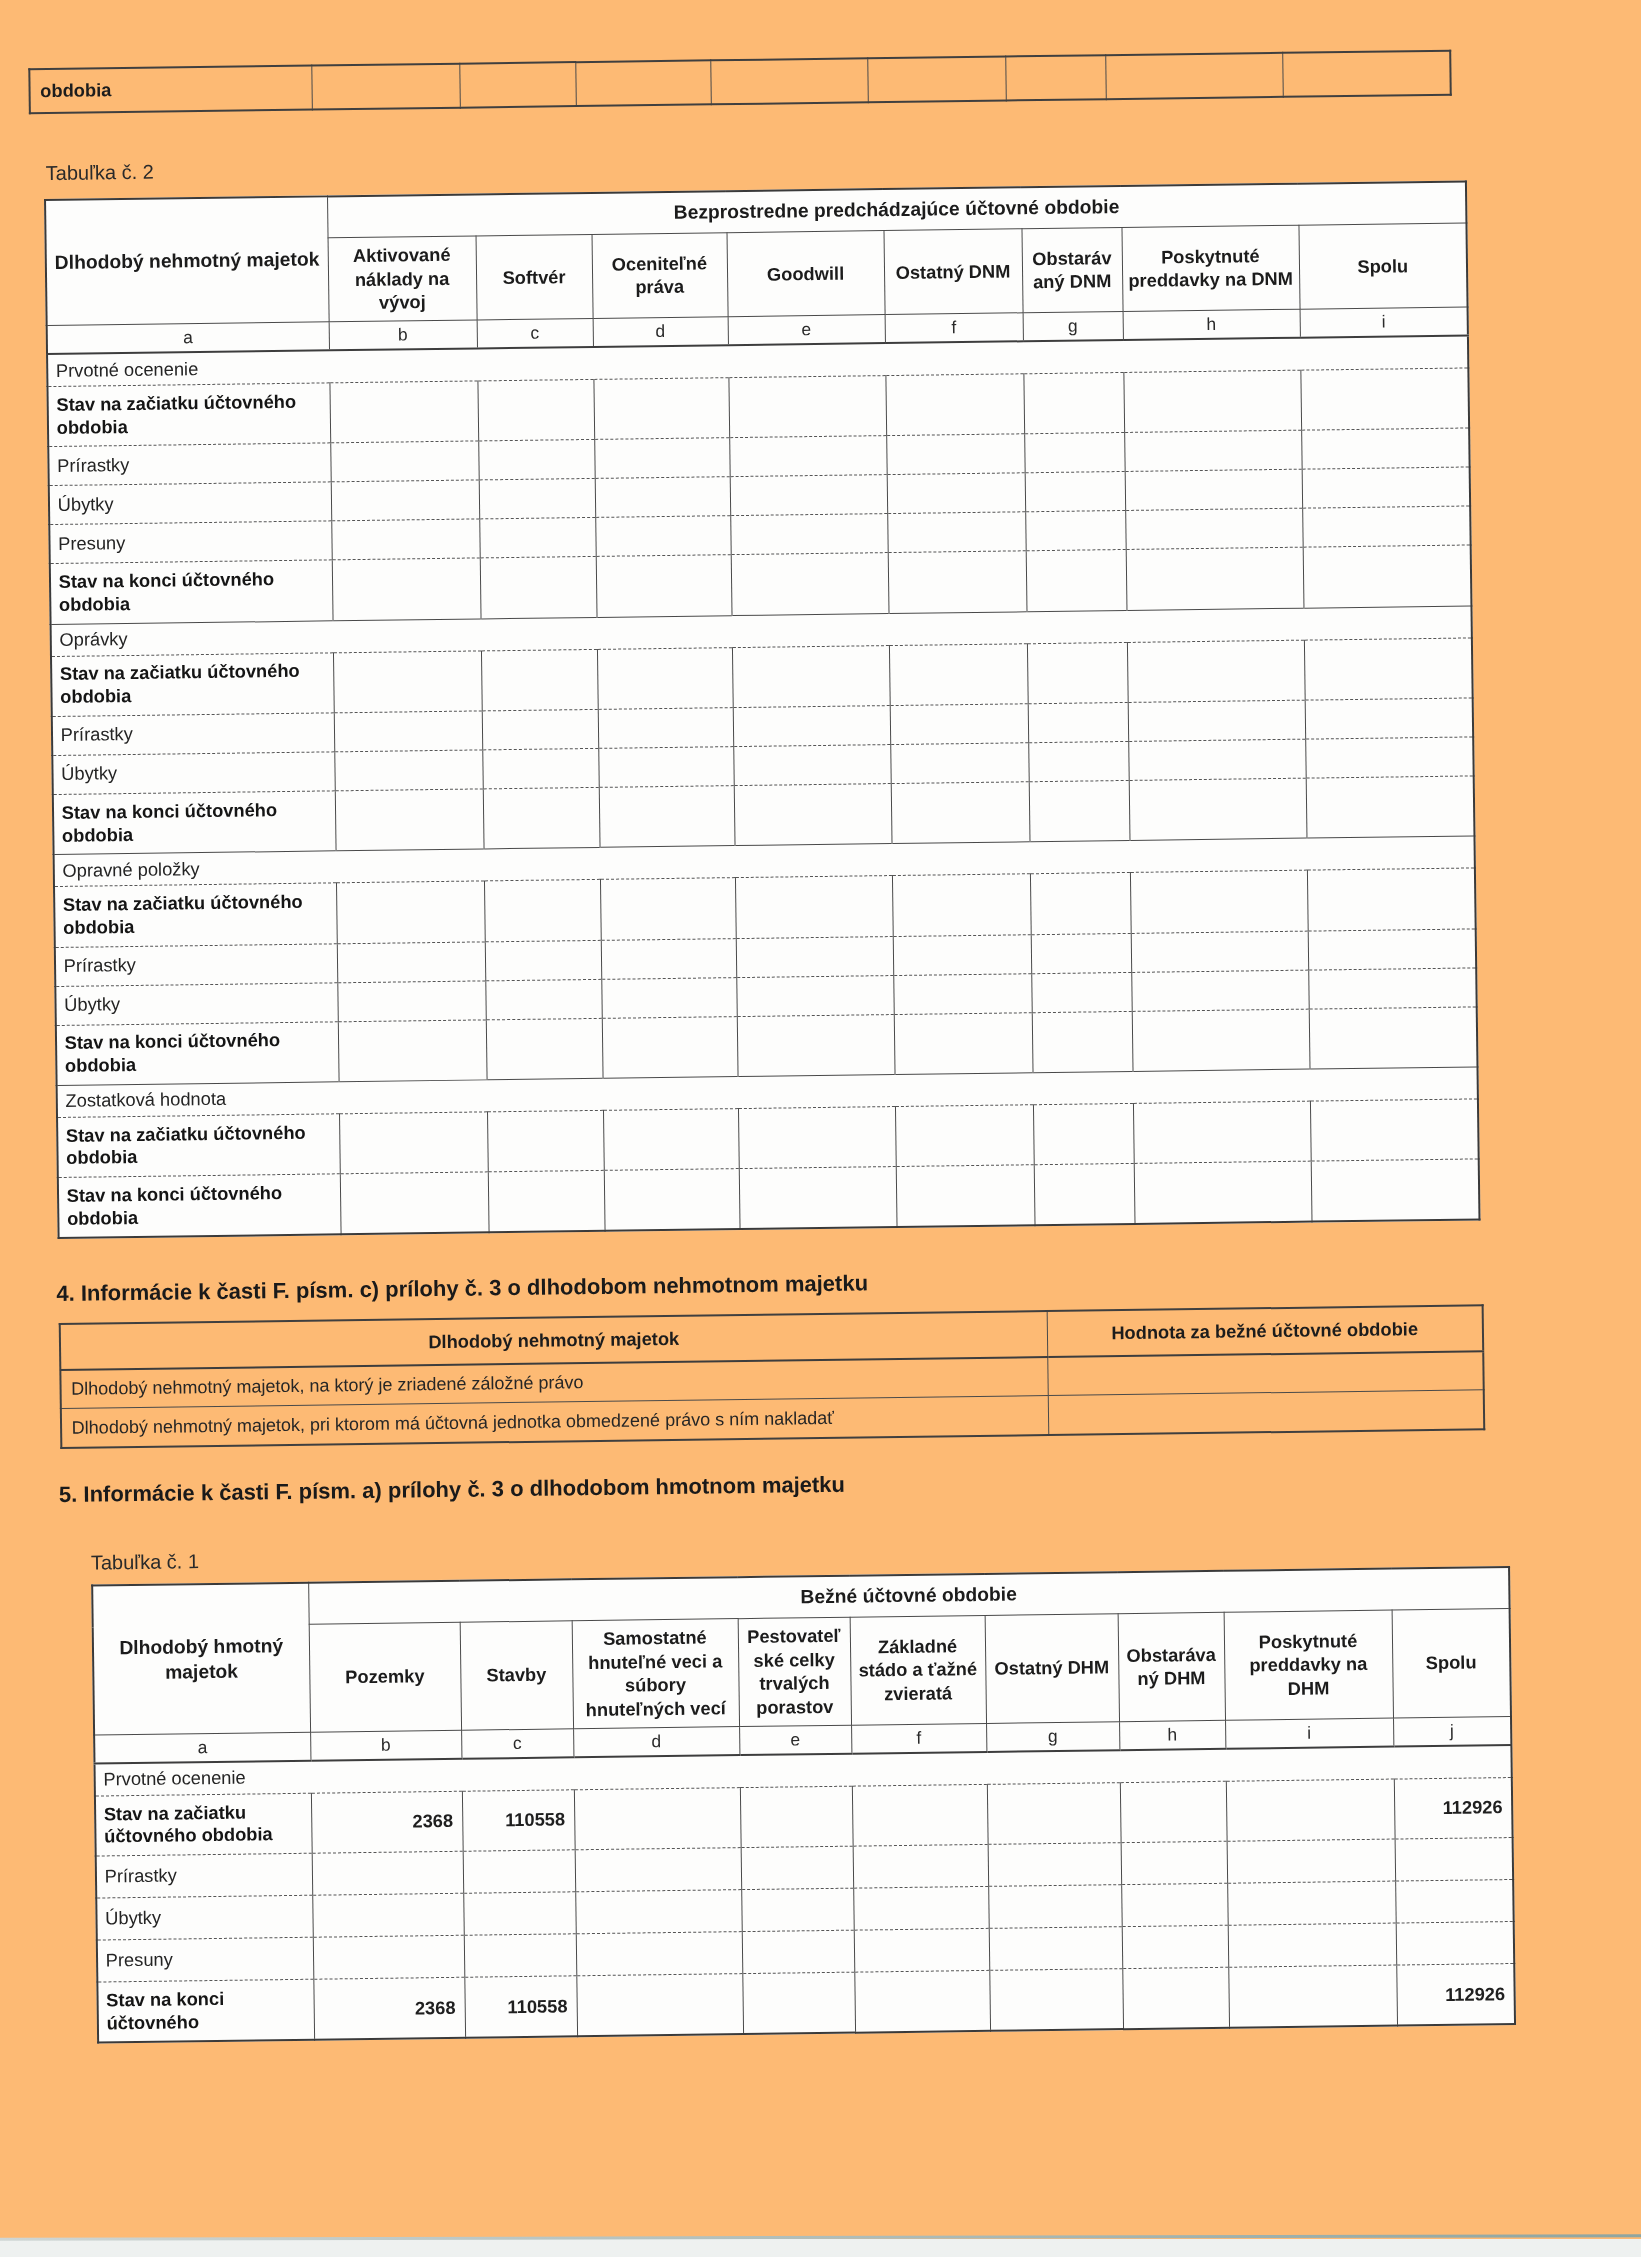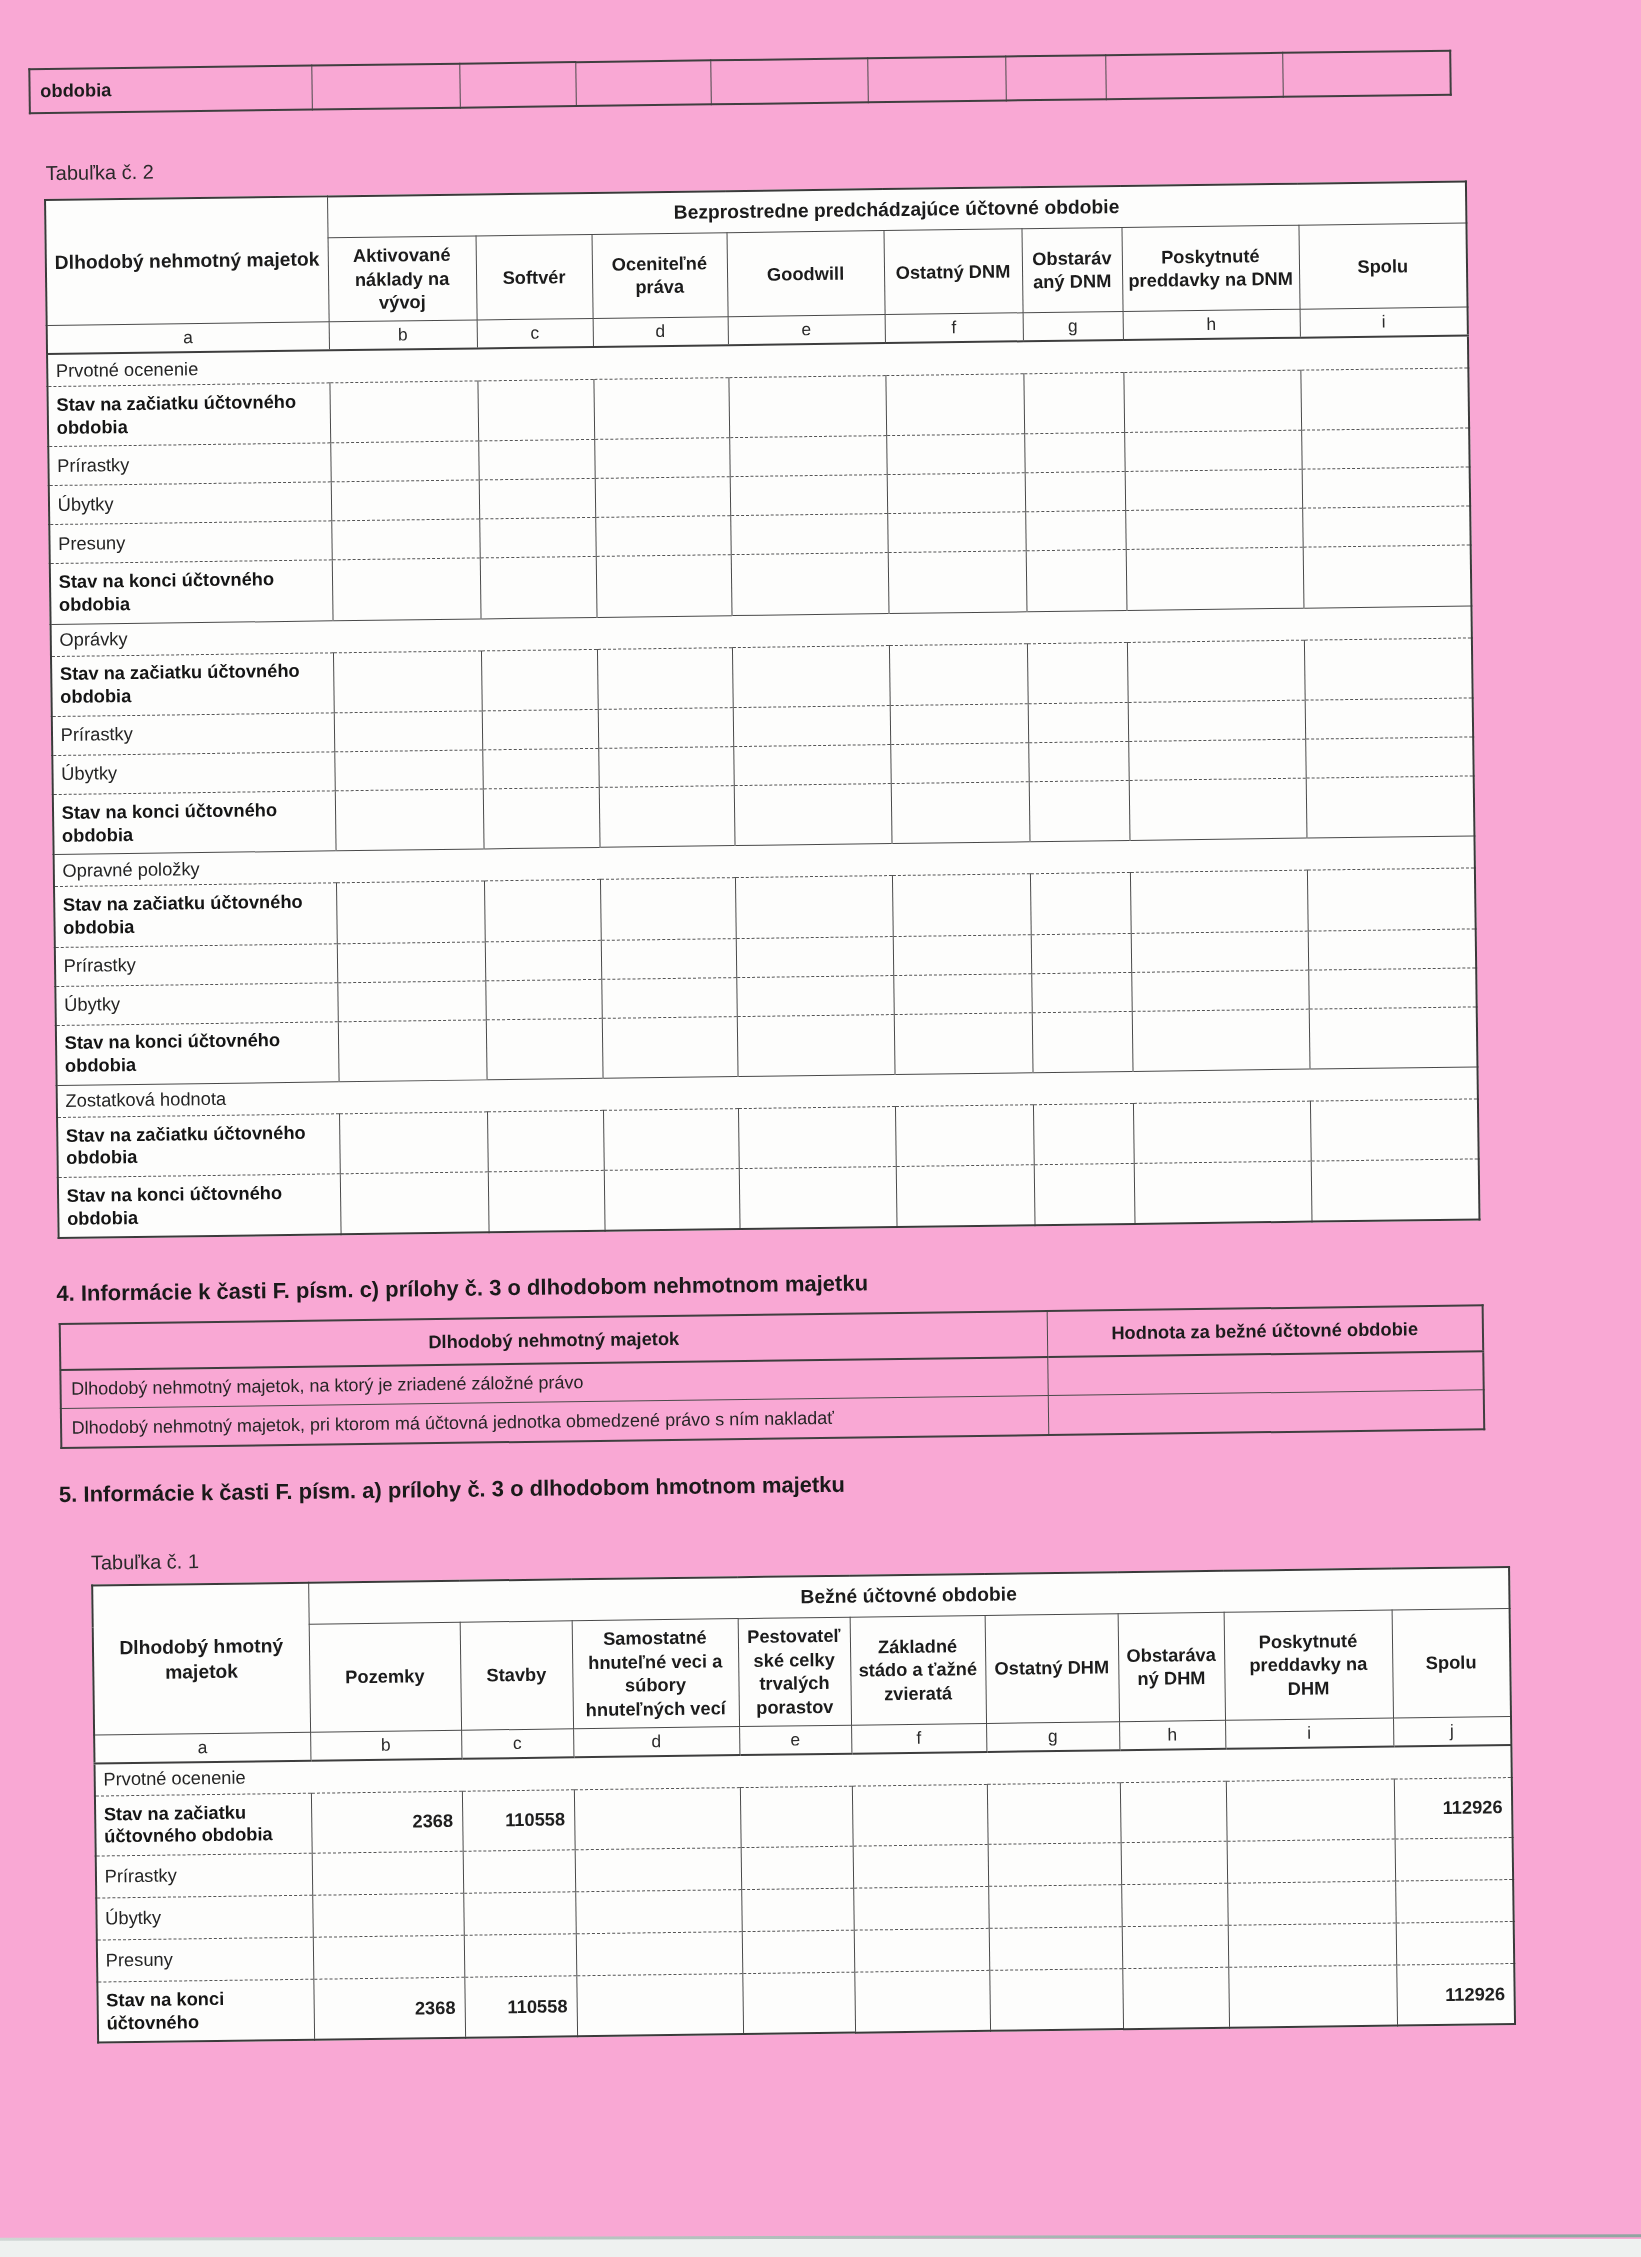--- a/index.html
+++ b/index.html
@@ -4,21 +4,21 @@
 <style>
   * { box-sizing: border-box; margin: 0; padding: 0; }
   html,body { width: 1641px; height: 2257px; }
   body {
     font-family: "Liberation Sans", sans-serif;
     background: #f4f4f2;
     color: #262626;
     position: relative;
     overflow: hidden;
   }
-  .sheet { position:absolute; inset:0; background:#f9a8d4; }
+  .sheet { position:absolute; inset:0; background:#fdba74; }
   .tilt {
     position: absolute; left: 0; top: 0; width: 1641px;
     transform: rotate(-0.75deg);
     transform-origin: 821px 1110px;
   }
   table { border-collapse: collapse; table-layout: fixed; }
   td, th { overflow: hidden; }
 
   
   .toptable { margin: 58px 0 0 42px; width: 1421px; border: 2.9px solid #3f3f3f; }

